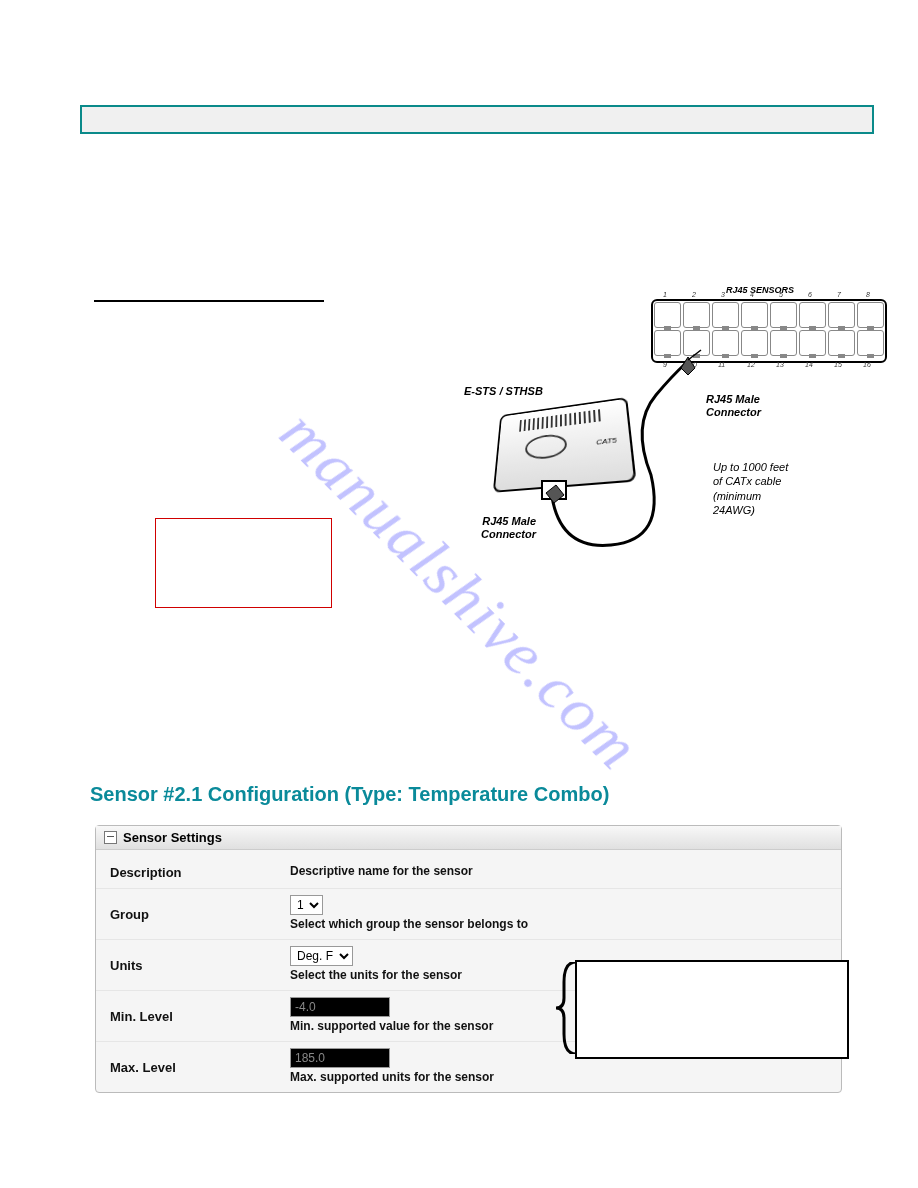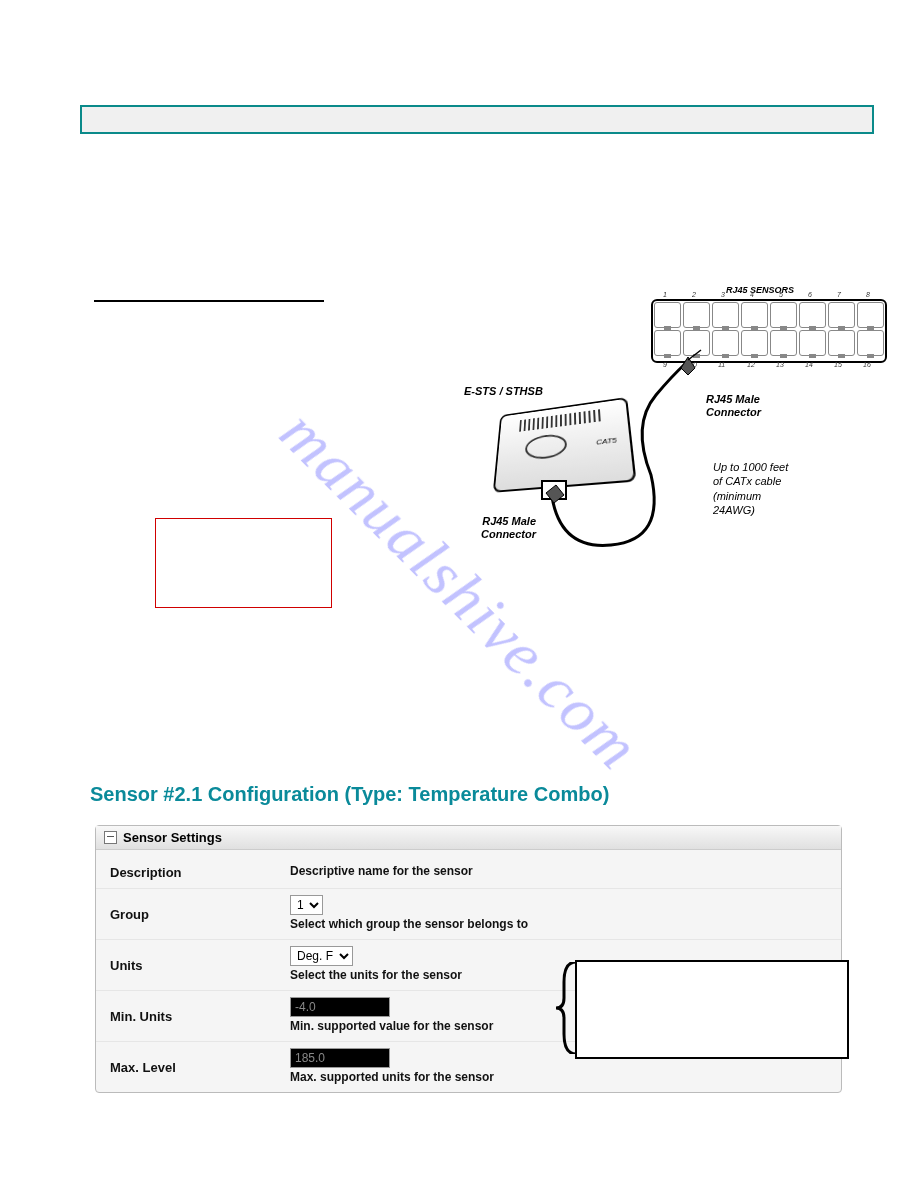--- a/index.html
+++ b/index.html
@@ -407,21 +407,21 @@
           <div class="control">
             <select>
               <option>Deg. F</option>
             </select>
           </div>
           <div class="help">Select the units for the sensor</div>
         </div>
       </div>
 
       <div class="field-row">
-        <div class="field-label">Min. Units</div>
+        <div class="field-label">Min. Level</div>
         <div class="field-body">
           <div class="control">
             <input type="text" class="ro" readonly="" value="-4.0" style="">
           </div>
           <div class="help">Min. supported value for the sensor</div>
         </div>
       </div>
 
       <div class="field-row">
         <div class="field-label">Max. Level</div>

